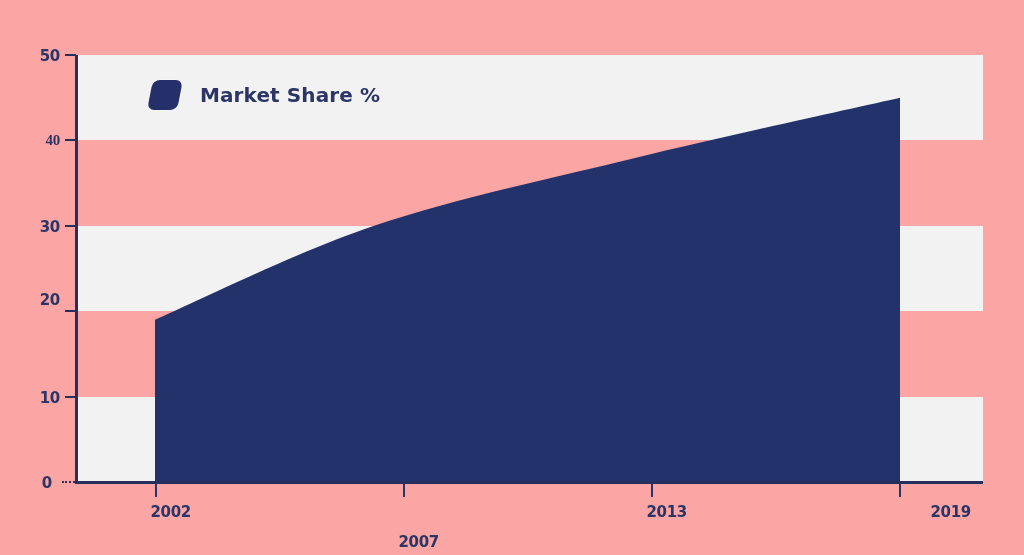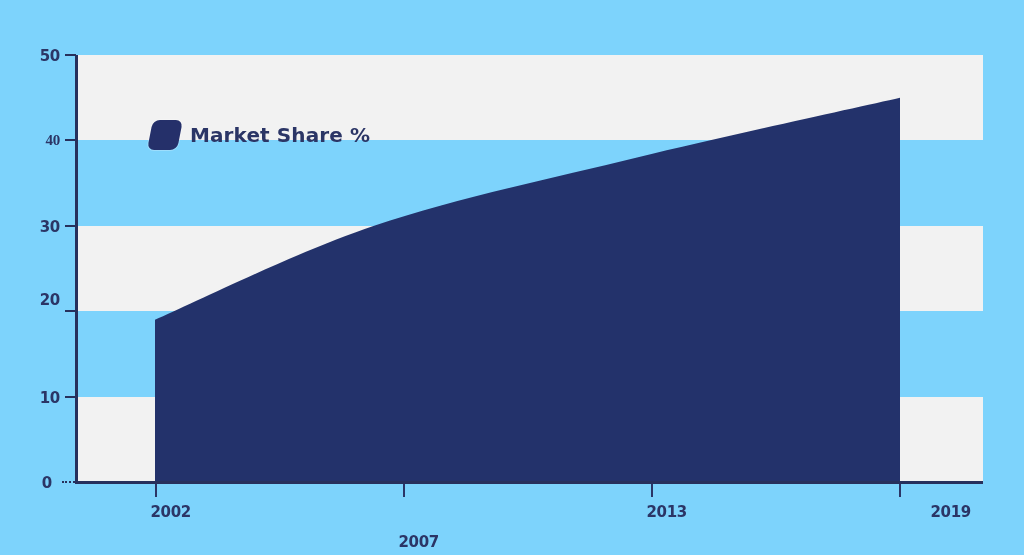--- a/index.html
+++ b/index.html
@@ -11,21 +11,21 @@
     height: 555px;
     overflow: hidden;
     background: #4e6a70;
     font-family: "DejaVu Sans", sans-serif;
   }
 
   #chart-root {
     position: relative;
     width: 1024px;
     height: 555px;
-    background: #7dd3fc;
+    background: #fca5a5;
   }
 
   
   #plot-area {
     position: absolute;
     left: 77px;
     top: 55px;
     width: 906px;
     height: 427px;
   }
@@ -105,22 +105,21 @@
     overflow: visible;
   }
 
   
   #legend {
     position: absolute;
     left: 150px;
     top: 80px;
     display: flex;
     align-items: center;
-    gap: 10px;
-    margin-top: 40px;
+    gap: 20px;
   }
   #legend-swatch {
     width: 30px;
     height: 30px;
     background: #25306a;
     border-radius: 7px;
     transform: skewX(-11deg);
     box-shadow: 0 0 0 1px rgba(255,255,255,0.25);
   }
   #legend-label {

